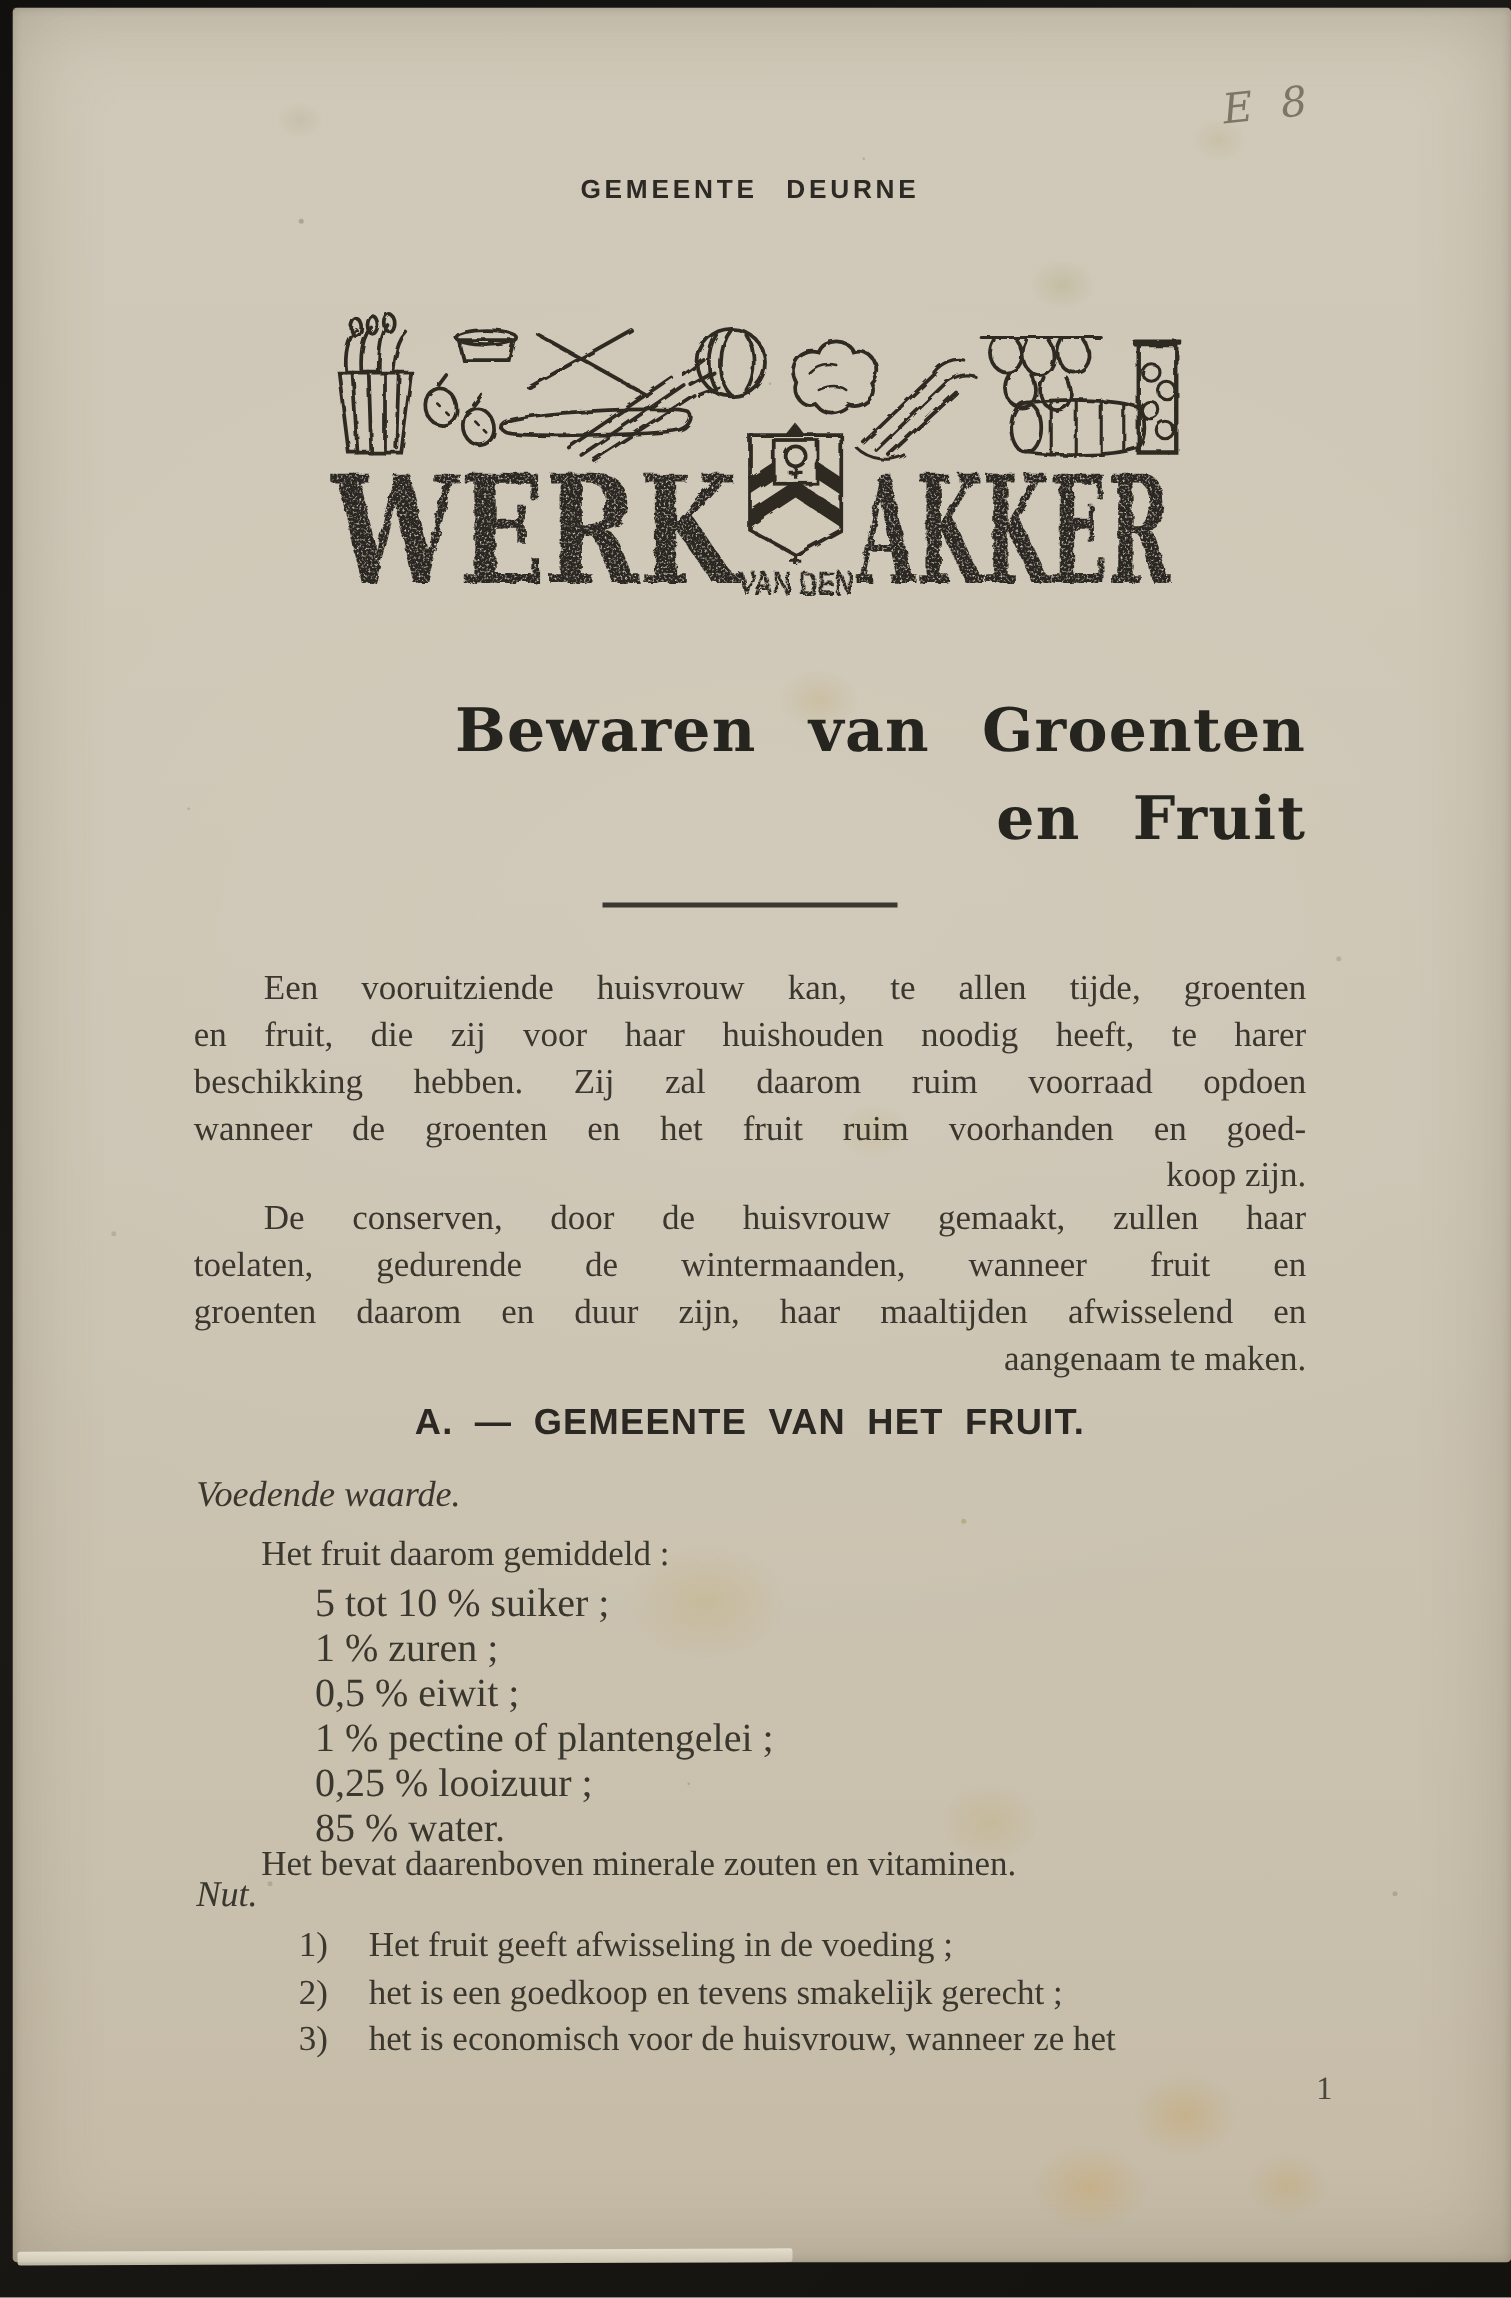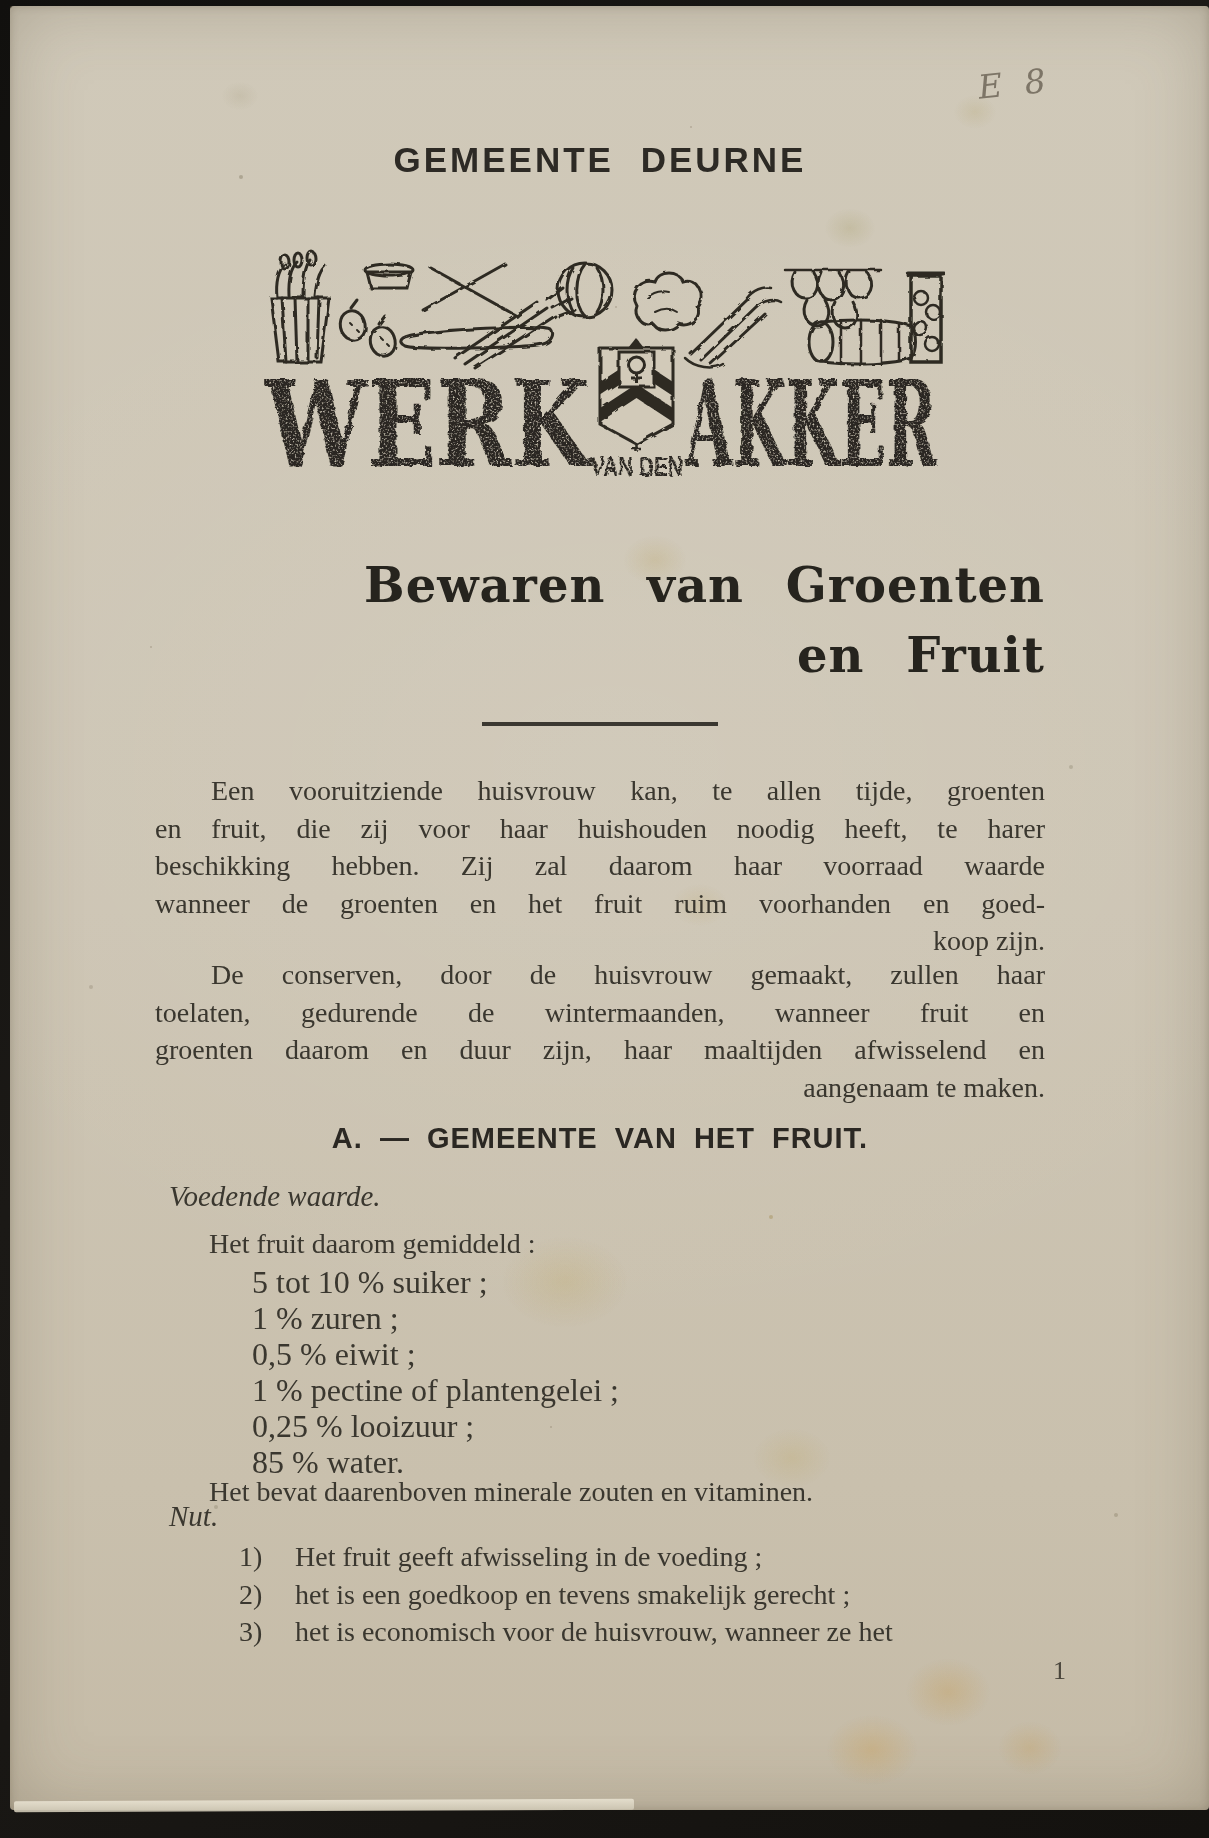--- a/index.html
+++ b/index.html
@@ -41,21 +41,21 @@
       915px 410px 0 1px rgba(100,88,60,.28), 140px 640px 0 0 rgba(95,85,60,.25),
       1060px 760px 0 1px rgba(95,85,60,.22), 330px 1040px 0 0 rgba(95,85,60,.25),
       760px 1210px 0 1px rgba(150,125,60,.35), 540px 1420px 0 0 rgba(95,85,60,.25),
       1105px 1508px 0 1px rgba(100,88,60,.25), 420px 1630px 0 0 rgba(95,85,60,.22),
       205px 1500px 0 1px rgba(95,85,60,.22), 990px 935px 0 0 rgba(95,85,60,.22),
       865px 585px 0 1px rgba(110,95,60,.25), 605px 300px 0 0 rgba(95,85,60,.25),
       80px 980px 0 1px rgba(95,85,60,.2);}
   .content{position:absolute;left:145px;top:0;width:890px;height:100%;}
   .doc-header{
     position:absolute;top:134px;left:0;right:0;text-align:center;
-    font-family:"Liberation Sans",sans-serif;font-weight:bold;font-size:35px;
+    font-family:"Liberation Sans",sans-serif;font-weight:bold;font-size:21px;
     letter-spacing:3px;word-spacing:14px;color:#2d2a25;
   }
   .pencil{
     position:absolute;left:968px;top:58px;
     font-family:"DejaVu Serif",serif;font-style:italic;font-size:33px;
     color:rgba(110,102,88,0.85);transform:rotate(-6deg);letter-spacing:6px;
   }
   .logo-wrap{position:absolute;top:240px;left:50%;transform:translateX(-50%);width:690px;height:240px;}
   .title{
     position:absolute;top:544px;left:0;right:0;text-align:right;
@@ -67,21 +67,21 @@
   .para{position:absolute;left:0;width:890px;font-size:28px;line-height:37.5px;color:#3a372f;}
   .p1{top:766px;} .p2{top:950px;}
   .jline{text-align:justify;text-align-last:justify;}
   .lline{text-align:right;}
   .indent{text-indent:56px;}
   .heading-a{
     position:absolute;top:1116px;left:0;right:0;text-align:center;
     font-family:"Liberation Sans",sans-serif;font-weight:bold;font-size:29px;
     letter-spacing:1px;word-spacing:8px;color:#2b2823;
   }
-  .subhead{position:absolute;left:2px;font-style:italic;font-size:29px;color:#3a372f;margin-left:12px;}
+  .subhead{position:absolute;left:2px;font-style:italic;font-size:29px;color:#3a372f;}
   .vw{top:1174px;} .nut{top:1494px;}
   .line{position:absolute;left:0;width:890px;font-size:28px;color:#3a372f;}
   .intro{top:1222px;text-indent:54px;}
   .complist{position:absolute;top:1258px;left:97px;font-size:32px;line-height:36px;color:#3a372f;}
   .outro{top:1470px;text-indent:54px;font-family:Liberation Serif, serif;}
   .nutlist{position:absolute;top:1532px;left:84px;font-size:28px;line-height:37.5px;color:#3a372f;}
   .nutrow .num{display:inline-block;width:56px;}
   .pagenum{position:absolute;top:1650px;left:898px;font-size:26px;color:#4a463c;}
 </style>
 </head>
@@ -190,21 +190,21 @@
     <div class="title">
       <div>Bewaren van Groenten</div>
       <div>en Fruit</div>
     </div>
 
     <div class="divider"></div>
 
     <div class="para p1">
       <div class="jline indent">Een vooruitziende huisvrouw kan, te allen tijde, groenten</div>
       <div class="jline">en fruit, die zij voor haar huishouden noodig heeft, te harer</div>
-      <div class="jline">beschikking hebben. Zij zal daarom haar voorraad waarde</div>
+      <div class="jline">beschikking hebben. Zij zal daarom ruim voorraad opdoen</div>
       <div class="jline">wanneer de groenten en het fruit ruim voorhanden en goed-</div>
       <div class="lline">koop zijn.</div>
     </div>
 
     <div class="para p2">
       <div class="jline indent">De conserven, door de huisvrouw gemaakt, zullen haar</div>
       <div class="jline">toelaten, gedurende de wintermaanden, wanneer fruit en</div>
       <div class="jline">groenten daarom en duur zijn, haar maaltijden afwisselend en</div>
       <div class="lline">aangenaam te maken.</div>
     </div>

